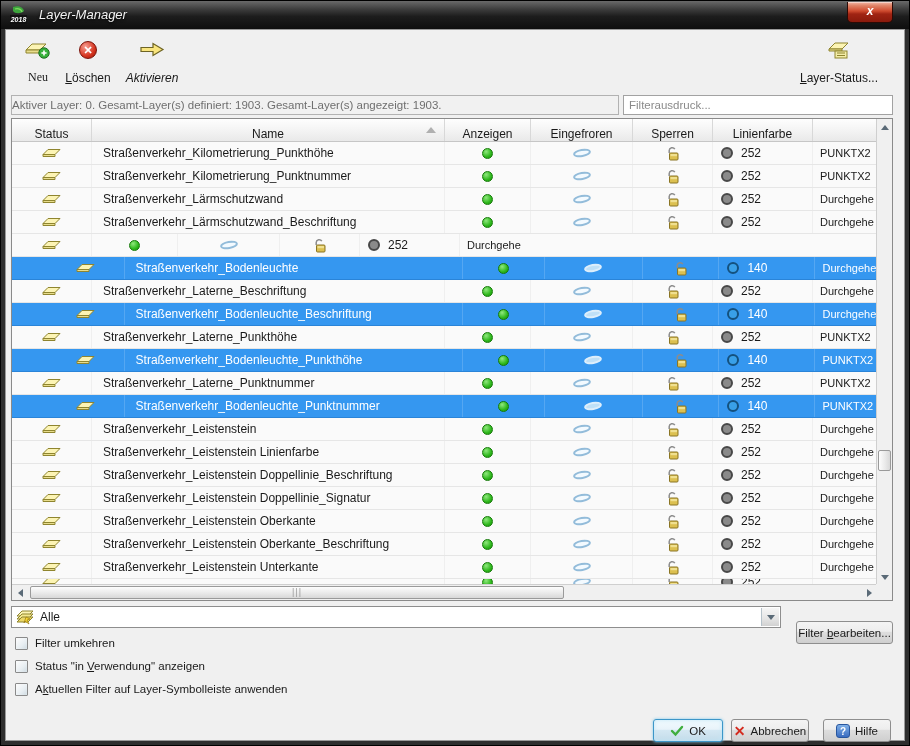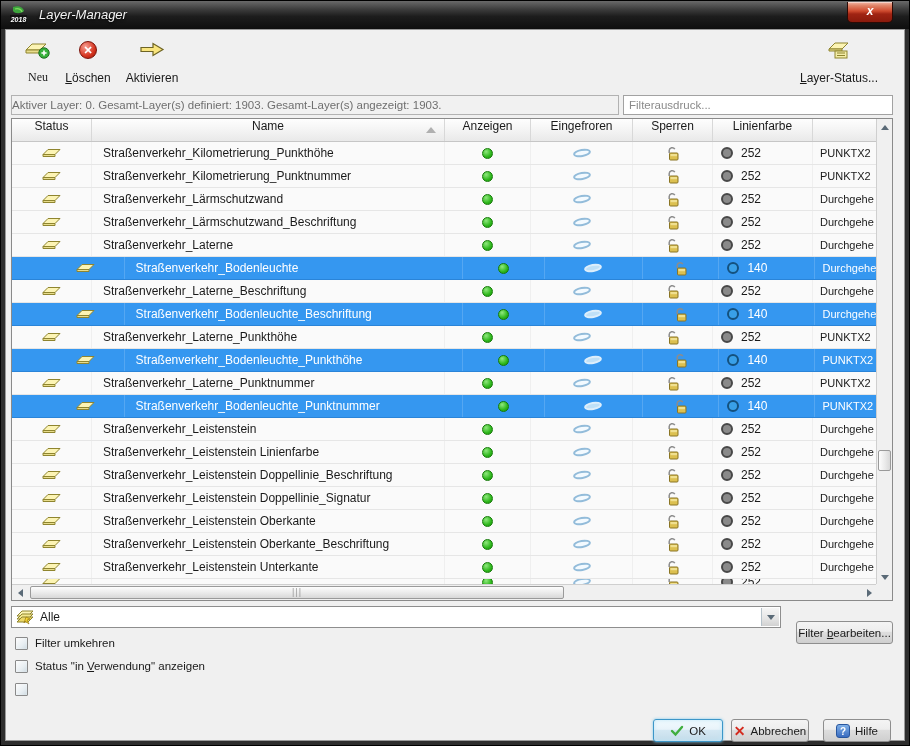--- a/index.html
+++ b/index.html
@@ -34,21 +34,21 @@
     white-space:nowrap; overflow:hidden; }
   .filterinput { position:absolute; left:622px; top:94px; width:270px; height:20px; border:1px solid #a2a2a2;
     font-family:"Liberation Sans",sans-serif; font-size:11.5px; padding-left:5px; color:#333; background:#fff; }
   .filterinput::placeholder { color:#8a8a8a; }
 
   
   .table { position:absolute; left:10px; top:117px; width:882px; height:483px; background:#fff; border:1px solid #8a8a8a; }
   .thead { position:absolute; left:0; top:0; width:865px; height:23px; display:flex;
     background:linear-gradient(#fefefe, #f3f3f3 55%, #e9e9e9); border-bottom:1px solid #c6c6c6; }
   .th { position:relative; height:100%; border-right:1px solid #d8d8d8; font-size:12px; color:#1a1a1a;
-    display:flex; align-items:flex-start; justify-content:center; cursor:pointer; }
+    display:flex; align-items:flex-end; justify-content:center; cursor:pointer; }
   .sort-arrow { position:absolute; right:8px; top:8px; width:0; height:0;
     border-left:5px solid transparent; border-right:5px solid transparent; border-bottom:6px solid #b0b0b0; }
   .tbody { position:absolute; left:0; top:23px; width:865px; }
   .row { display:flex; height:23px; background:#fafafa; border-bottom:1px solid #e6e6e6; cursor:pointer; }
   .row.partial { height:6px; overflow:hidden; border-bottom:none; }
   .cell { height:100%; border-right:1px solid #efefef; display:flex; align-items:center; overflow:hidden; }
   .c-status { width:80px; justify-content:center; }
   .c-name { width:353px; padding-left:11px; font-size:12px; color:#1a1a1a; white-space:nowrap; }
   .c-show { width:86px; justify-content:center; }
   .c-frozen { width:102px; justify-content:center; }
@@ -137,21 +137,21 @@
       <path d="M19 9.4 V14.6 M16.4 12 H21.6" stroke="#fff" stroke-width="1.6"></path>
     </svg>
     <span class="lab">Neu</span>
   </div>
 
   <div class="toolbtn" style="left:58px; width:58px;">
     <div class="red-circle">✕</div>
     <span class="lab"><u>L</u>öschen</span>
   </div>
 
-  <div class="toolbtn" style="left:118px; width:66px;">
+  <div class="toolbtn" style="left:118px; width:66px;font-style:italic;">
     <svg width="28" height="17" viewBox="0 0 28 17">
       <path d="M3 6.5 H15 V2.5 L25 8.5 L15 14.5 V10.5 H3 Z" fill="#f9e57e" stroke="#6e6424" stroke-width="1.2"></path>
     </svg>
     <span class="lab">Aktivieren</span>
   </div>
 
   <div class="toolbtn" style="left:788px; width:100px;">
     <svg width="24" height="18" viewBox="0 0 24 18">
       <path d="M2 8 L8 2 H21 L15 8 Z" fill="#fcf4b4" stroke="#8f852f"></path>
       <path d="M2 8 H15 V10 H2 Z" fill="#e8dd8c" stroke="#8f852f"></path>
@@ -313,23 +313,20 @@
             <span>Durchgehe</span>
           </div>
   </div>
         <div class="row">
     <div class="cell c-status">
       <svg width="21" height="12" viewBox="0 0 21 12">
         <path d="M2 7.5 L7 2.5 H19 L14 7.5 Z" fill="#fcf4b4" stroke="#8f852f"></path>
         <path d="M2 7.5 H14 V9.5 H2 Z" fill="#e8dd8c" stroke="#8f852f"></path>
       </svg>
     </div>
-    <div class="cell c-name">
-            <span>Straßenverkehr_Laterne</span>
-          </div>
     <div class="cell c-show">
             <span class="dot-green"></span>
           </div>
     <div class="cell c-frozen">
             <span class="oval"></span>
           </div>
     <div class="cell c-lock">
       <svg width="14" height="15" viewBox="0 0 14 15">
         <path d="M3.2 7 V4.6 A3 3 0 0 1 8.8 3.2" fill="none" stroke="#8c8c8c" stroke-width="1.5"></path>
         <rect x="3.5" y="7" width="8.5" height="7" rx="1" fill="#dcc050" stroke="#8a7524"></rect>
@@ -854,20 +851,21 @@
   <div class="checkrow" style="top:635px;justify-content:center;">
     <div class="checkbox"></div>
     <span class="checklabel">Filter umkehren</span>
   </div>
   <div class="checkrow" style="top:658px;">
     <div class="checkbox"></div>
     <span class="checklabel">Status "in <u>V</u>erwendung" anzeigen</span>
   </div>
   <div class="checkrow" style="top:681px;">
     <div class="checkbox"></div>
+    <span class="checklabel">A<u>k</u>tuellen Filter auf Layer-Symbolleiste anwenden</span>
   </div>
 
   <div class="btn btn-ok">
     <svg width="14" height="12" viewBox="0 0 14 12">
       <path d="M2 6 L5.5 9.5 L12 2" fill="none" stroke="#3fae3f" stroke-width="2.4" stroke-linecap="round"></path>
     </svg>
     <span>OK</span>
   </div>
   <div class="btn btn-cancel">
     <span class="xmark">✕</span>

